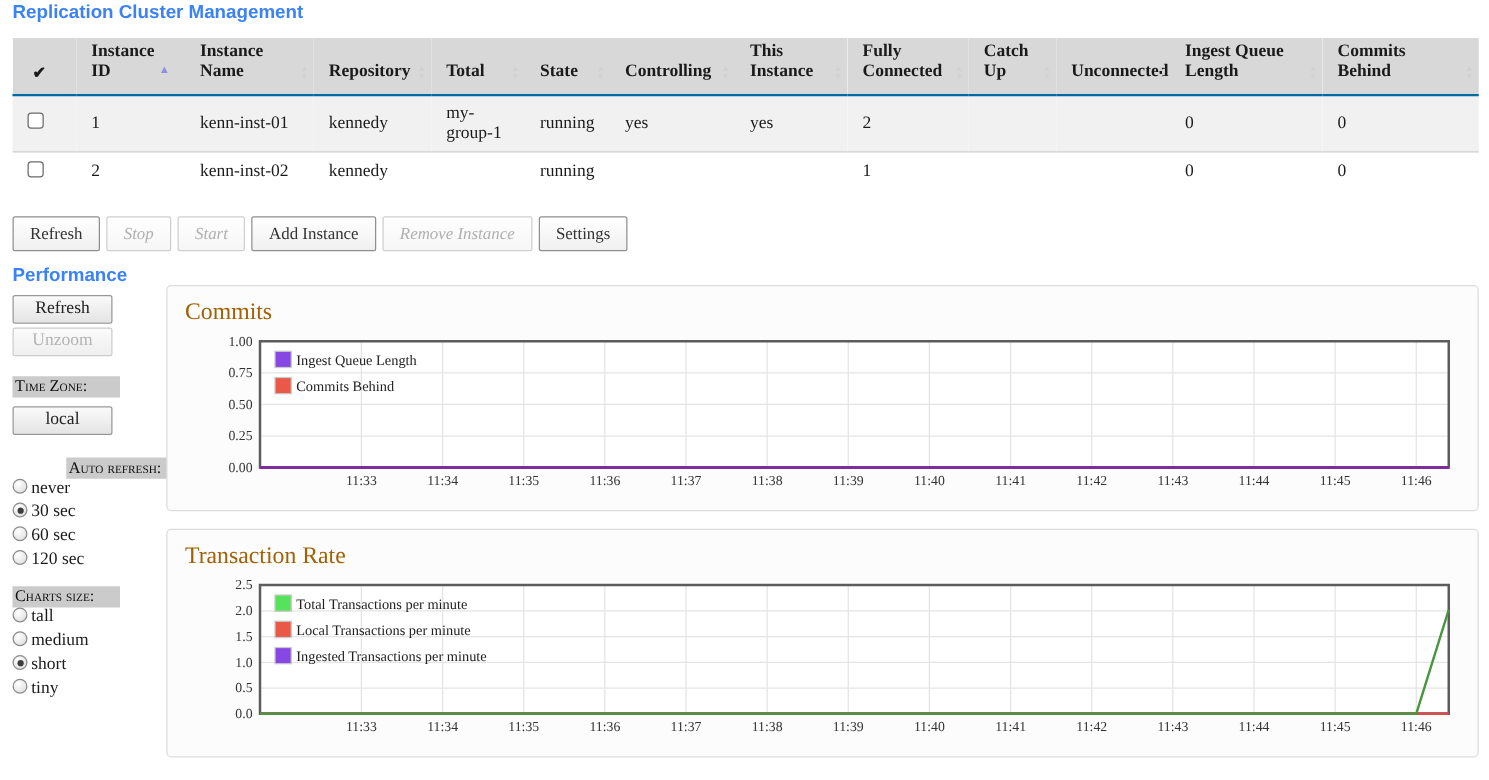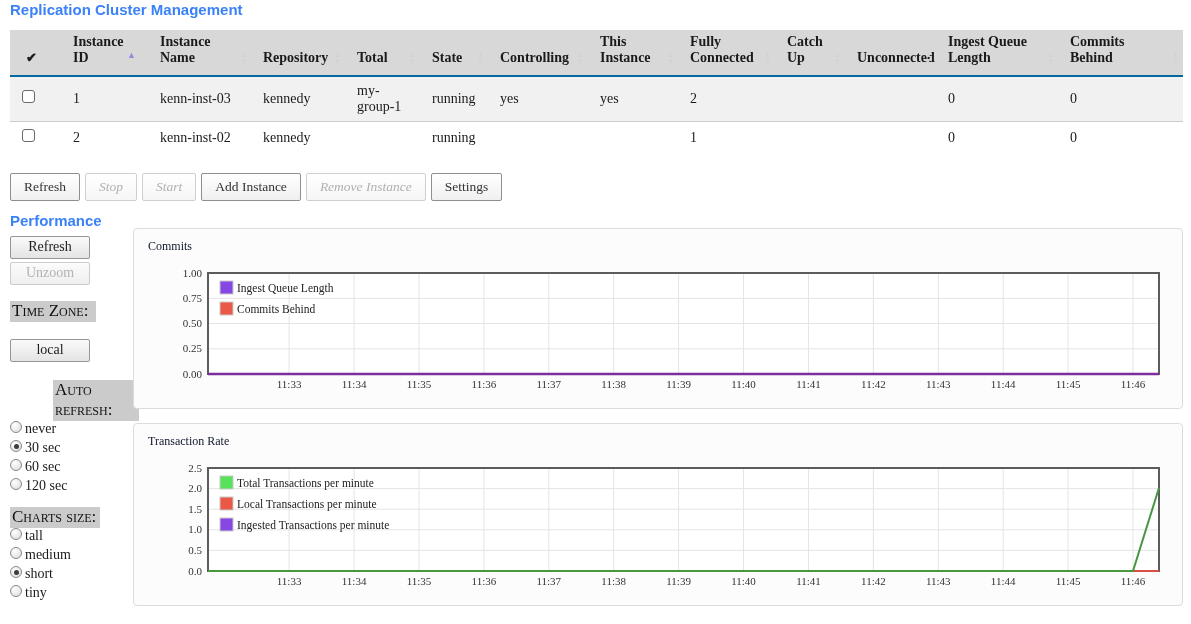--- a/index.html
+++ b/index.html
@@ -64,45 +64,45 @@
   .sidebar { position:absolute; left:10px; top:236px; width:118px; font-size:14px; }
   .sbtn {
     display:block; width:80px; padding:2px 0 3px 0; text-align:center;
     background:linear-gradient(#fafafa,#e4e4e4); border:1px solid #979797;
     border-radius:2px; font-family:"Liberation Serif", serif; font-size:14px;
     color:#222; margin-bottom:3px; cursor:pointer;
   }
   .sbtn.disabled { border-color:#cccccc; color:#b3b3b3; background:linear-gradient(#fbfbfb,#efefef); cursor:default; }
   .slabel {
     display:inline-block; min-width:86px; background:#cbcbcb;
-    font-variant:small-caps; font-size:17px; padding:0 4px 1px 2px; color:#111;
+    font-variant:small-caps; font-size:13px; padding:0 4px 1px 2px; color:#111;
   }
   .slabel.tz { margin-top:13px; }
   .slabel.ar { margin-top:15px;margin-left:43px; }
   .slabel.cs { margin-top:10px; }
-  .sbtn.tzv { margin-top:17px; }
+  .sbtn.tzv { margin-top:7px; }
   .radio-row { display:flex; align-items:flex-start; height:19px; cursor:pointer; }
   .radio {
     width:12px; height:12px; border-radius:50%; border:1px solid #8a8a8a;
     background:radial-gradient(circle at 35% 30%, #ffffff, #dadada);
     position:relative; margin-right:3px; flex:none;
   }
   .radio.checked::after {
     content:""; position:absolute; left:3px; top:3px; width:5px; height:5px;
     border-radius:50%; background:#3d3d3d;
   }
 
   
   .card {
     position:absolute; left:133px; width:1050px;
     background:#fcfcfc; border:1px solid #dcdcdc; border-radius:4px;
   }
   #card-0 { top:228px; height:181px; }
   #card-1 { top:423px; height:183px; }
-  .chart-title { position:absolute; left:14px; top:10px; font-size:12px; color:#0f172a; }
+  .chart-title { position:absolute; left:14px; top:10px; font-size:19px; color:#a16207; }
   .chart-box { position:absolute; left:30px; top:40px; }
 </style>
 </head>
 <body>
 
 <div>
 
   <div class="page-title">Replication Cluster Management</div>
 
   <table class="cluster">
@@ -168,21 +168,21 @@
         <th><span>Commits Behind</span><span class="sf">
               <i>▲</i>
               <i>▼</i>
             </span></th>
       </tr>
     </thead>
     <tbody>
       <tr class="row-0">
         <td class="check-cell"><span class="cb"></span></td>
         <td>1</td>
-        <td>kenn-inst-03</td>
+        <td>kenn-inst-01</td>
         <td>kennedy</td>
         <td>my-group-1</td>
         <td>running</td>
         <td>yes</td>
         <td>yes</td>
         <td>2</td>
         <td></td>
         <td></td>
         <td>0</td>
         <td>0</td>

